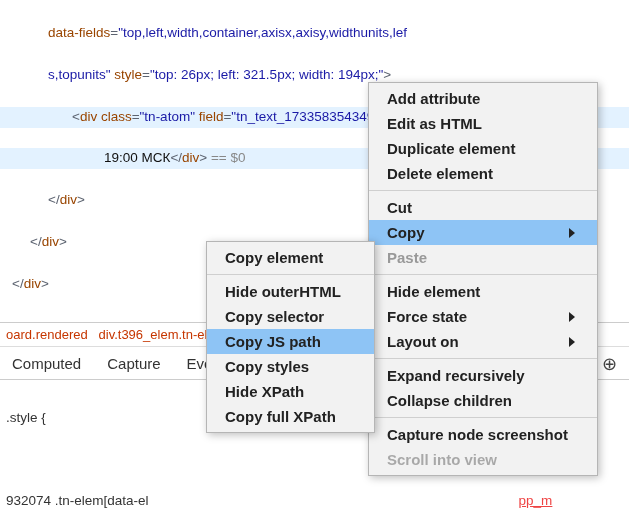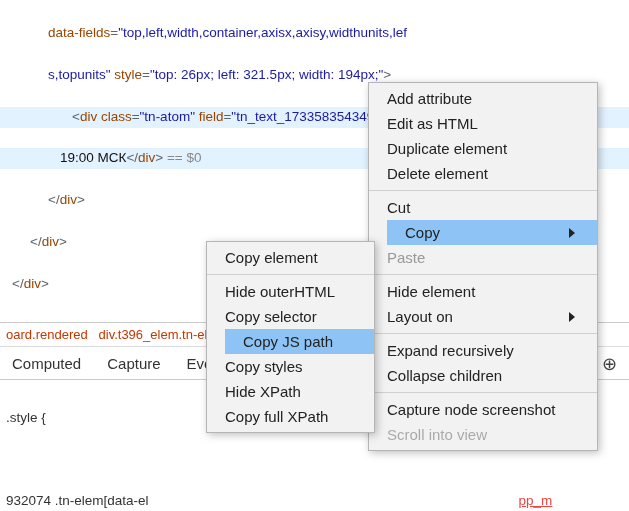--- a/index.html
+++ b/index.html
@@ -21,38 +21,38 @@
 
 .tabbar { display: flex; align-items: center; border-bottom: 1px solid #ccc; padding: 6px 12px 4px 12px; gap: 26px; font-size: 15px; color: #333; position: relative; }
 .tabbar .spacer { flex: 1; }
 .tab { cursor: default; }
 .sideicons { display: flex; gap: 8px; align-items: center; font-size: 15px; color: #444; }
 
 .styles-pane { font-family: Consolas, Menlo, monospace; font-size: 13.5px; line-height: 1.6; padding: 6px 0 0 4px; white-space: pre; overflow: hidden; }
 .rule-line { padding-left: 2px; }
 .selector { color: #333; }
 
-.menu { position: absolute; background: #f2f2f2; border: 1px solid #b5b5b5; box-shadow: 2px 2px 8px rgba(0,0,0,.25); font-size: 15px; color: #222; padding: 3px 0; }
+.menu { position: absolute; background: #f2f2f2; border: 1px solid #b5b5b5; box-shadow: 2px 2px 8px rgba(0,0,0,.25); font-size: 15px; color: #222; padding: 3px 0; font-weight: bold; }
 .menu .item { padding: 4px 22px 4px 18px; white-space: nowrap; display: flex; justify-content: space-between; align-items: center; gap: 18px; }
-.menu .item.sel { background: #8ec4f5; margin-left: 18px; }
+.menu .item.sel { background: #8ec4f5; }
 .menu .item.disabled { color: #999; text-align: right; }
 .menu .sep { height: 1px; background: #cfcfcf; margin: 4px 0; }
 .submenuarrow { width: 0; height: 0; border-top: 5px solid transparent; border-bottom: 5px solid transparent; border-left: 6px solid #222; }
 
 .mainmenu { top: 82px; left: 368px; width: 230px; }
 .submenu { top: 241px; left: 206px; width: 169px; }
 </style>
 </head>
 <body>
 
 <div class="code-area">
 <div class="line"><span class="attr-name">data-fields</span><span class="punct">=</span><span class="attr-val">"top,left,width,container,axisx,axisy,widthunits,lef</span></div>
 <div class="line"><span class="attr-val">s,topunits"</span> <span class="attr-name">style</span><span class="punct">=</span><span class="attr-val">"top: 26px; left: 321.5px; width: 194px;"</span><span class="punct">&gt;</span></div>
 <div class="line hl" style="padding-left:72px;"><span class="punct">&lt;</span><span class="tag-brown">div</span> <span class="attr-name">class</span><span class="punct">=</span><span class="attr-val">"tn-atom"</span> <span class="attr-name">field</span><span class="punct">=</span><span class="attr-val">"tn_text_1733583543493"</span><span class="punct">&gt;</span><span class="template">{date}</span><span class="text-node">, 12:</span></div>
-<div class="line hl" style="padding-left:60px;"><span class="text-node">19:00 МСК</span><span class="punct">&lt;/</span><span class="tag-brown">div</span><span class="punct">&gt;</span><span class="comment"> == $0</span></div>
+<div class="line hl" style="padding-left:104px;"><span class="text-node">19:00 МСК</span><span class="punct">&lt;/</span><span class="tag-brown">div</span><span class="punct">&gt;</span><span class="comment"> == $0</span></div>
 <div class="line" style="padding-left:48px;"><span class="punct">&lt;/</span><span class="tag-brown">div</span><span class="punct">&gt;</span></div>
 <div class="line" style="padding-left:30px;"><span class="punct">&lt;/</span><span class="tag-brown">div</span><span class="punct">&gt;</span></div>
 <div class="line" style="padding-left:12px;"><span class="punct">&lt;/</span><span class="tag-brown">div</span><span class="punct">&gt;</span></div>
 </div>
 
 <div class="crumbs">
   <span class="crumb">oard.rendered</span>&nbsp;&nbsp;&nbsp;<span class="crumb">div.t396_elem.tn-elem.tn-elem_8</span><span style="display:inline-block; width:380px;"></span>
 </div>
 
 <div class="tabbar">
@@ -104,20 +104,24 @@
       <span class="submenuarrow"></span>
     </div>
   <div class="item disabled">
       <span>Paste</span>
     </div>
   <div class="sep"></div>
   <div class="item">
       <span>Hide element</span>
     </div>
   <div class="item">
+      <span>Force state</span>
+      <span class="submenuarrow"></span>
+    </div>
+  <div class="item">
       <span>Layout on</span>
       <span class="submenuarrow"></span>
     </div>
   <div class="sep"></div>
   <div class="item">
       <span>Expand recursively</span>
     </div>
   <div class="item">
       <span>Collapse children</span>
     </div>

